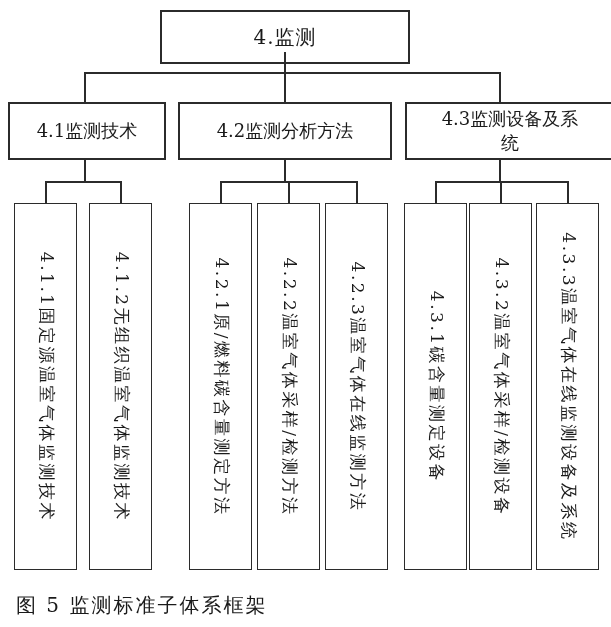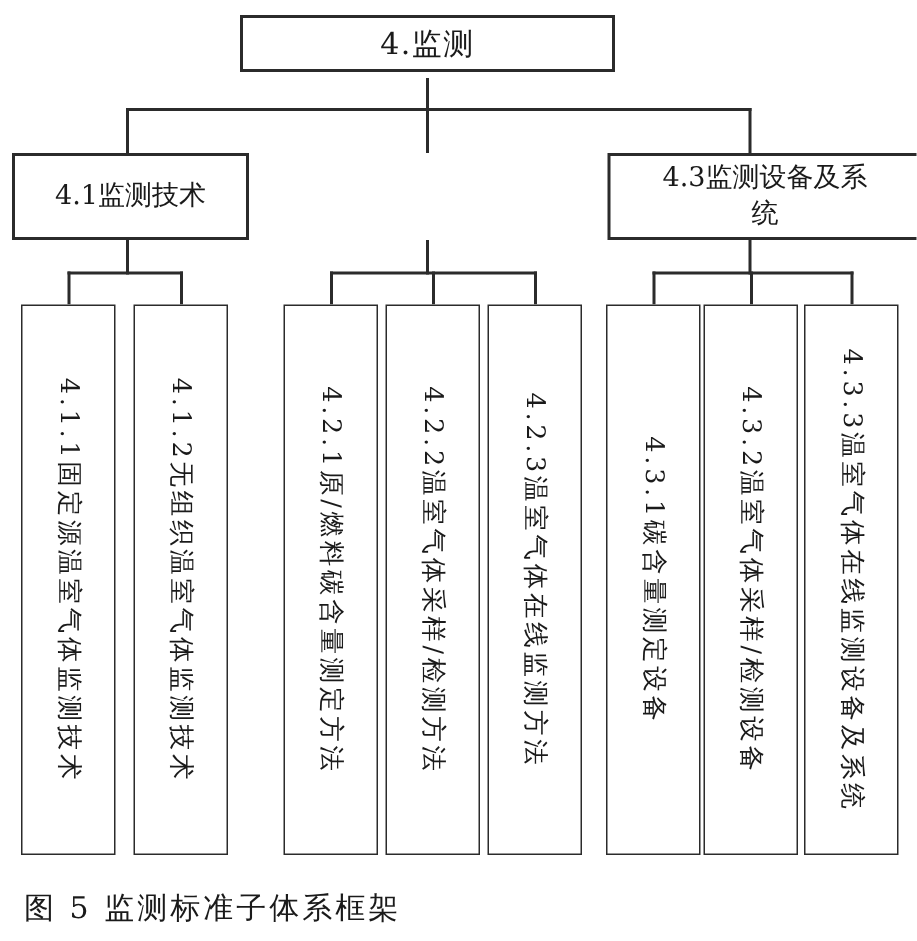--- a/index.html
+++ b/index.html
@@ -55,32 +55,35 @@
     font-size: 20px;
     letter-spacing: 2px;
     margin-left: 16px;
   }
 </style>
 </head>
 <body>
 
 <div class="stage">
 
-  <div class="box rootbox" style="left:160px; top:10px; width:250px; height:38px;">
+  <div class="box rootbox" style="left:160px; top:10px; width:250px; height:54px;">
     <span>4.监测</span>
   </div>
 
   <div class="line v" style="left:284px; top:52px; height:20px;"></div>
   <div class="line h" style="left:85px;  top:72px; width:416px;"></div>
   <div class="line v" style="left:84px;  top:72px; height:30px;"></div>
   <div class="line v" style="left:284px; top:72px; height:30px;"></div>
   <div class="line v" style="left:499px; top:72px; height:30px;"></div>
 
   <div class="box branchbox" style="left:8px; top:102px; width:158px; height:58px;justify-content:center;">
     <span class="wrap">4.1监测技术</span>
+  </div>
+  <div class="box branchbox" style="left:178px; top:102px; width:214px; height:58px;">
+    <span class="wrap">4.2监测分析方法</span>
   </div>
   <div class="box branchbox b43" style="left:405px; top:102px; width:210px; height:58px;">
     <span class="wrap">4.3监测设备及系统</span>
   </div>
 
   <div class="line v" style="left:84px;  top:160px; height:23px;"></div>
   <div class="line h" style="left:45px;  top:181px; width:77px;"></div>
   <div class="line v" style="left:45px;  top:181px; height:22px;"></div>
   <div class="line v" style="left:120px; top:181px; height:22px;"></div>
 

